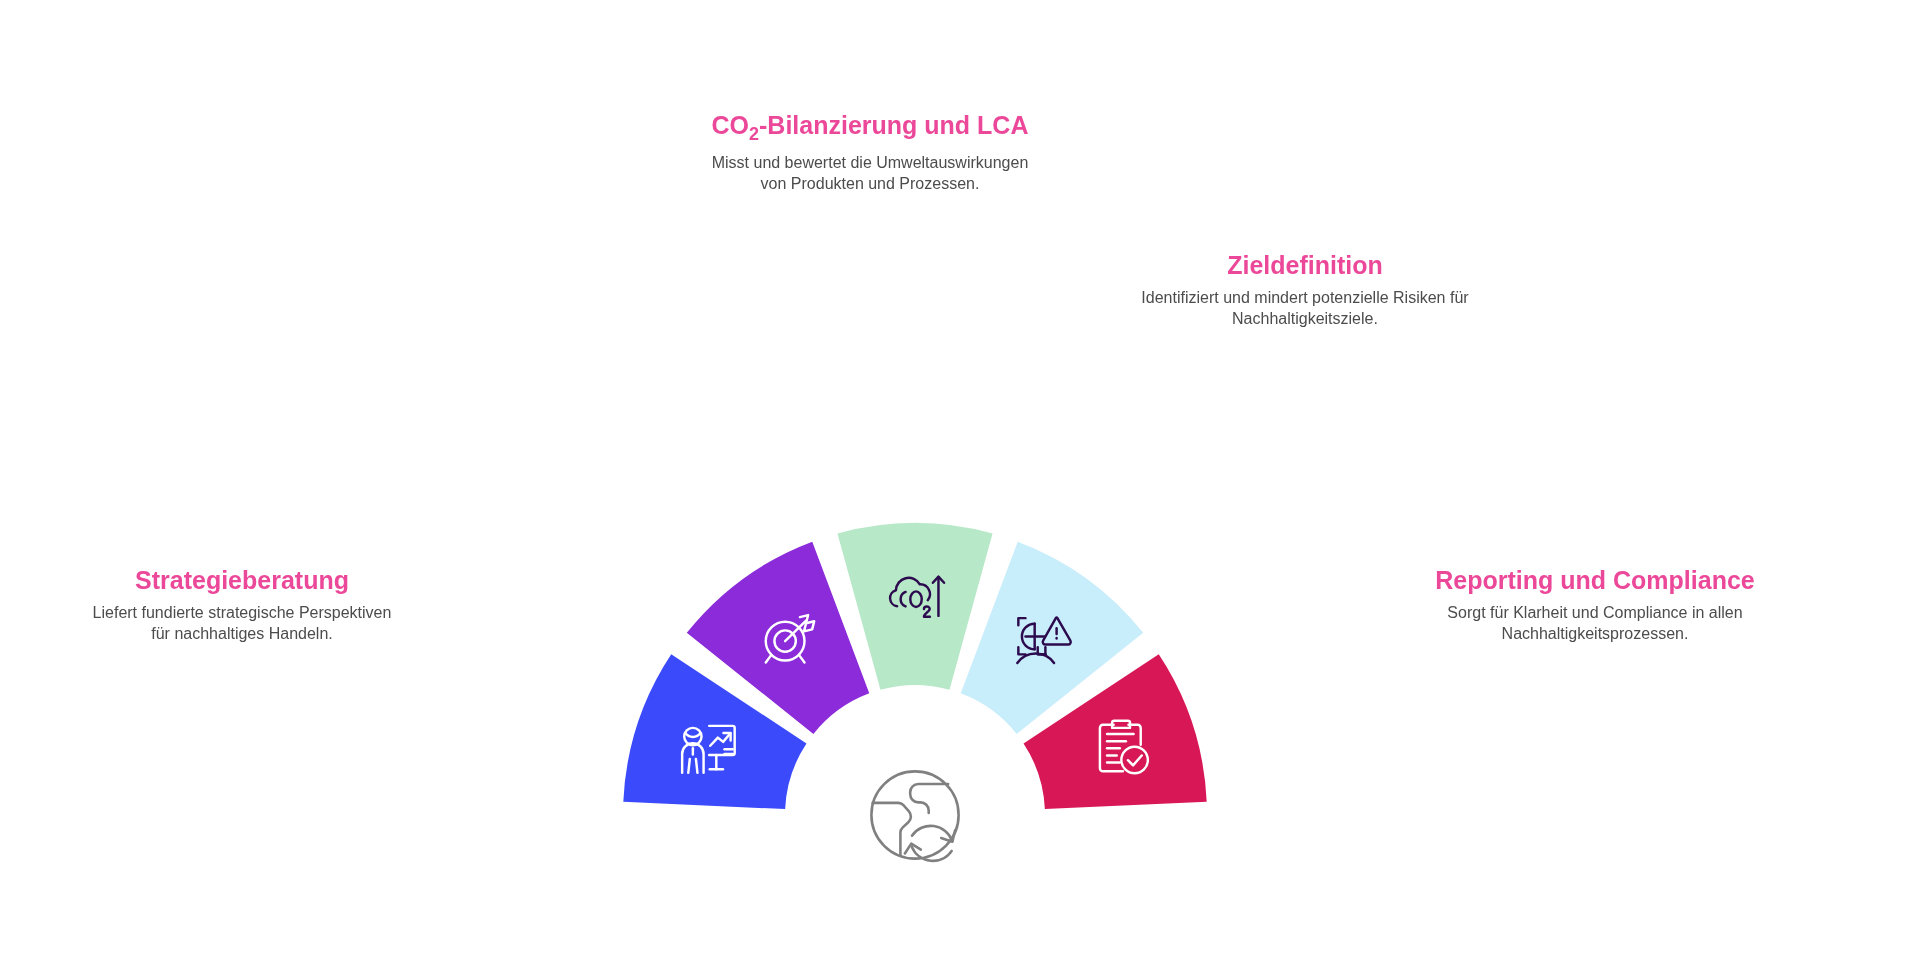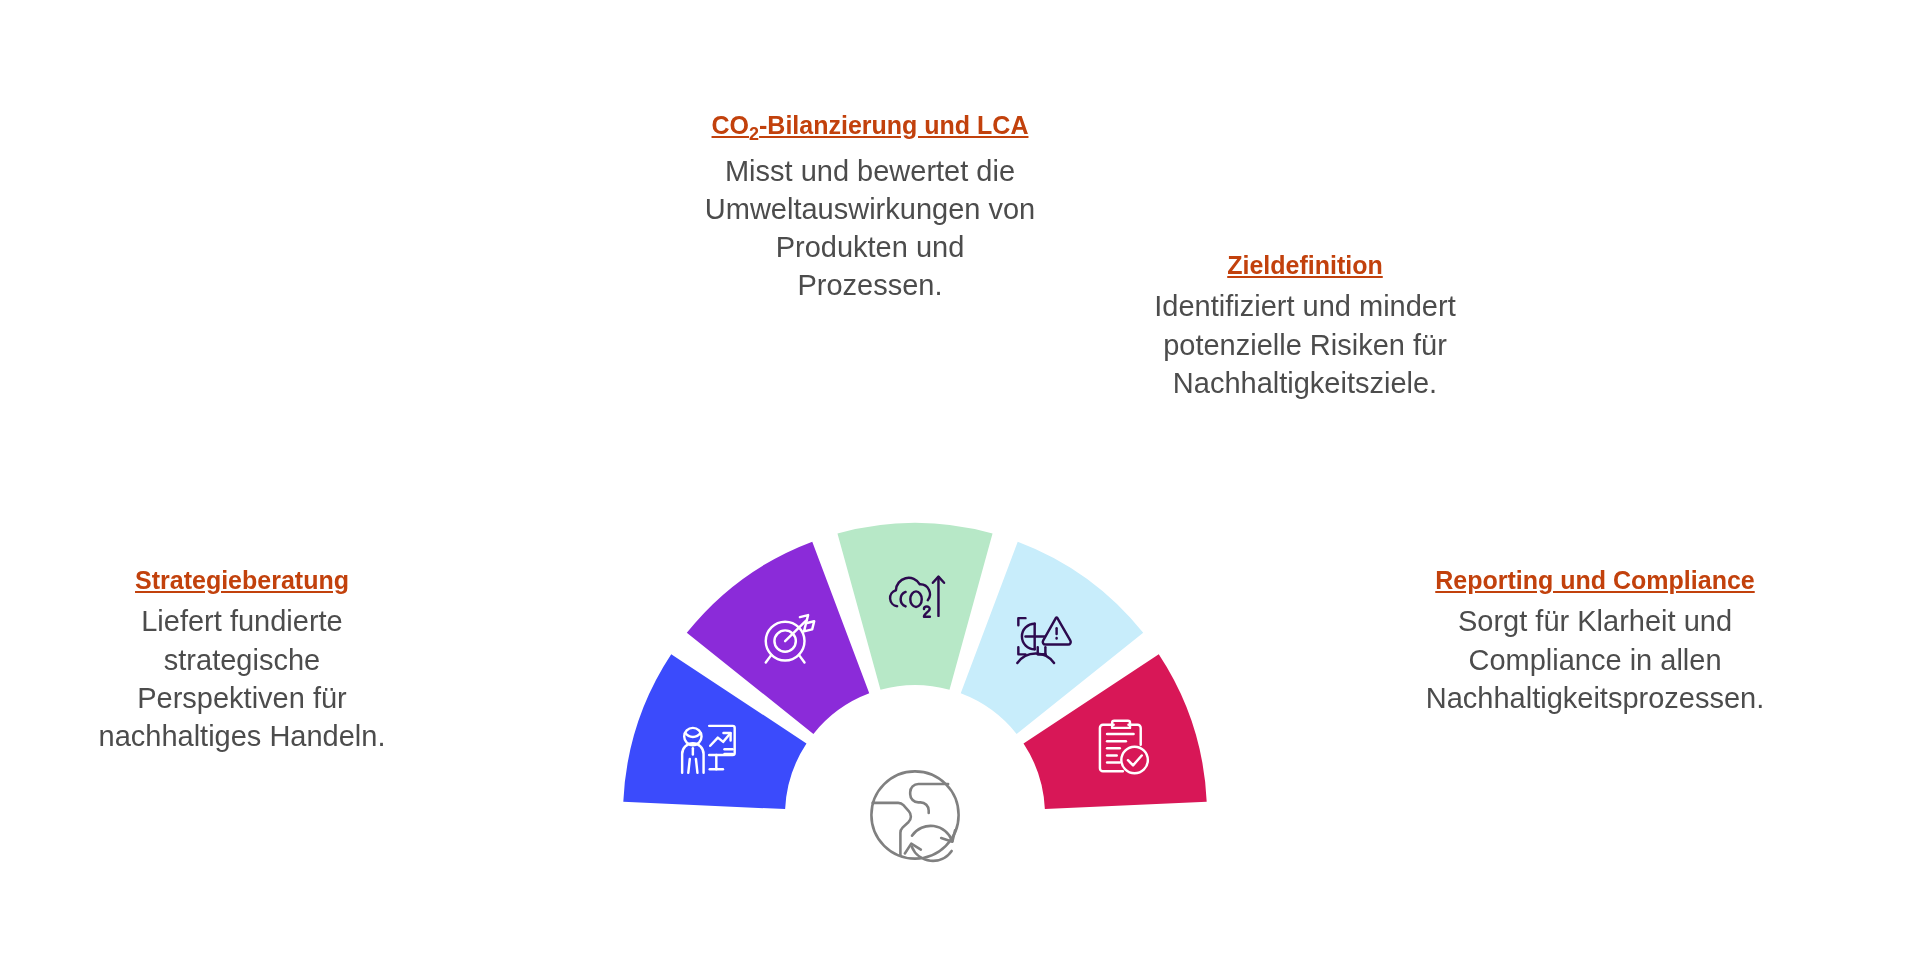--- a/index.html
+++ b/index.html
@@ -13,28 +13,27 @@
 
   #fan { position: absolute; left: 0; top: 0; width: 1920px; height: 974px; }
 
   .label {
     position: absolute;
     text-align: center;
   }
   .label-title {
     font-size: 25px;
     font-weight: bold;
-    color: #c2410c;
+    color: #ec4899;
     line-height: 1.25;
     margin-bottom: 6px;
     white-space: nowrap;
-    text-decoration: underline;
   }
   .label-desc {
-    font-size: 29px;
+    font-size: 16px;
     font-weight: 400;
     color: #4c4c4c;
     line-height: 1.32;
   }
 
   
   #lbl-0 { left: 92px;  top: 565px; width: 300px; }
   #lbl-1 { left: 290px; top: 250px; width: 300px; }
   #lbl-2 { left: 700px; top: 110px; width: 340px; }
   #lbl-3 { left: 1130px;top: 250px; width: 350px; }

